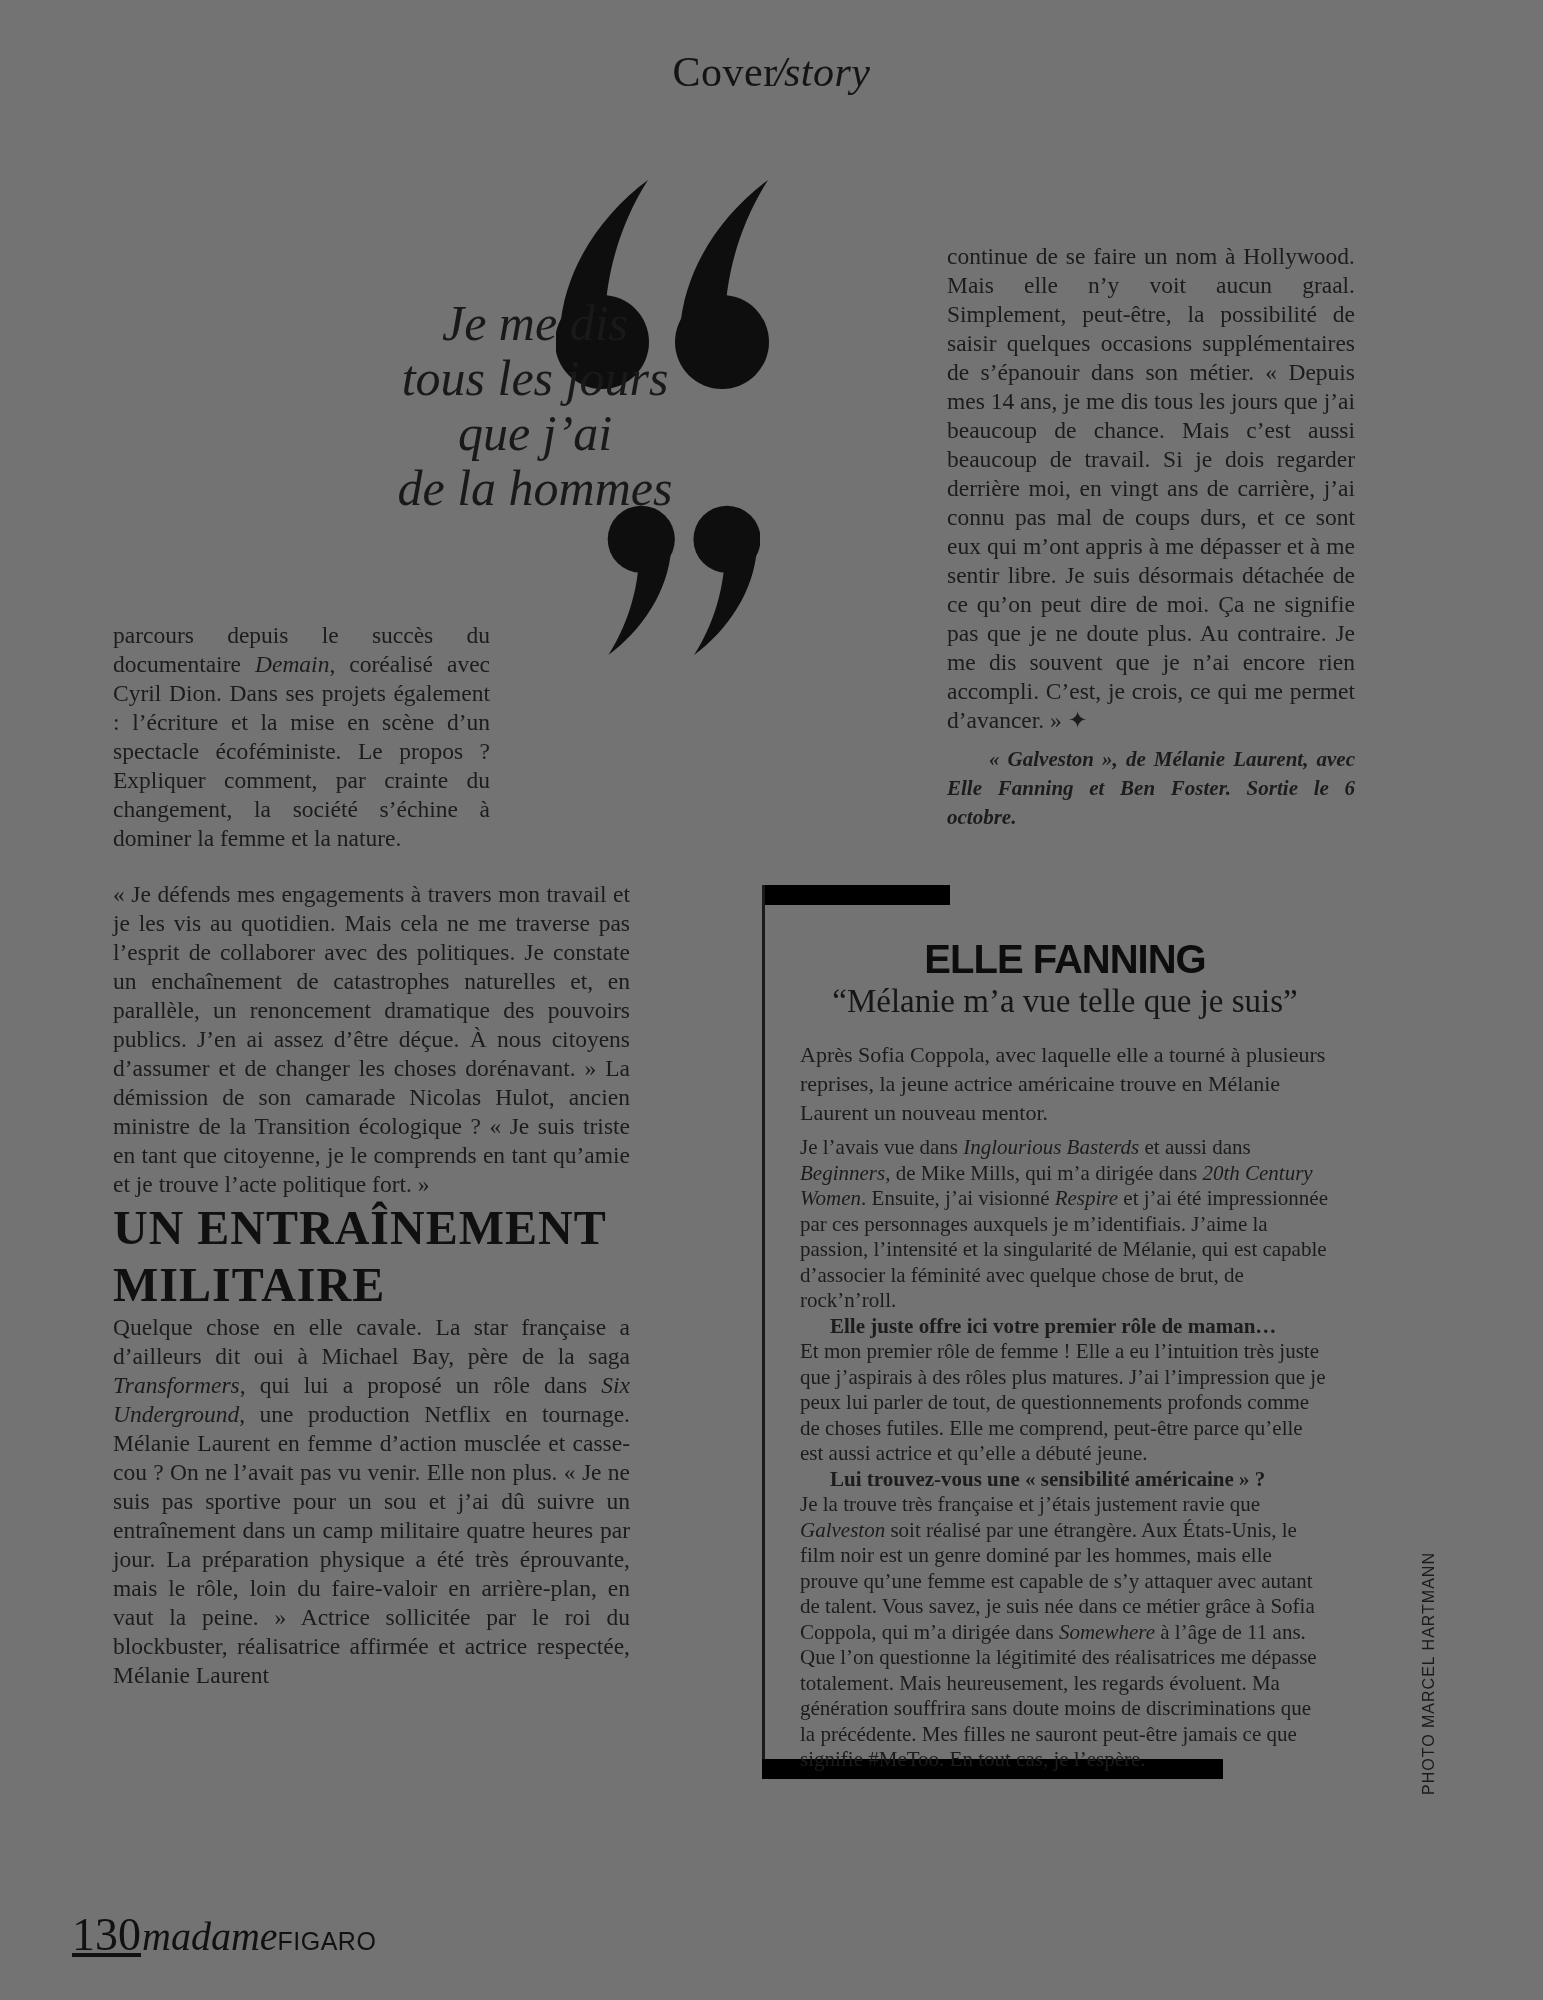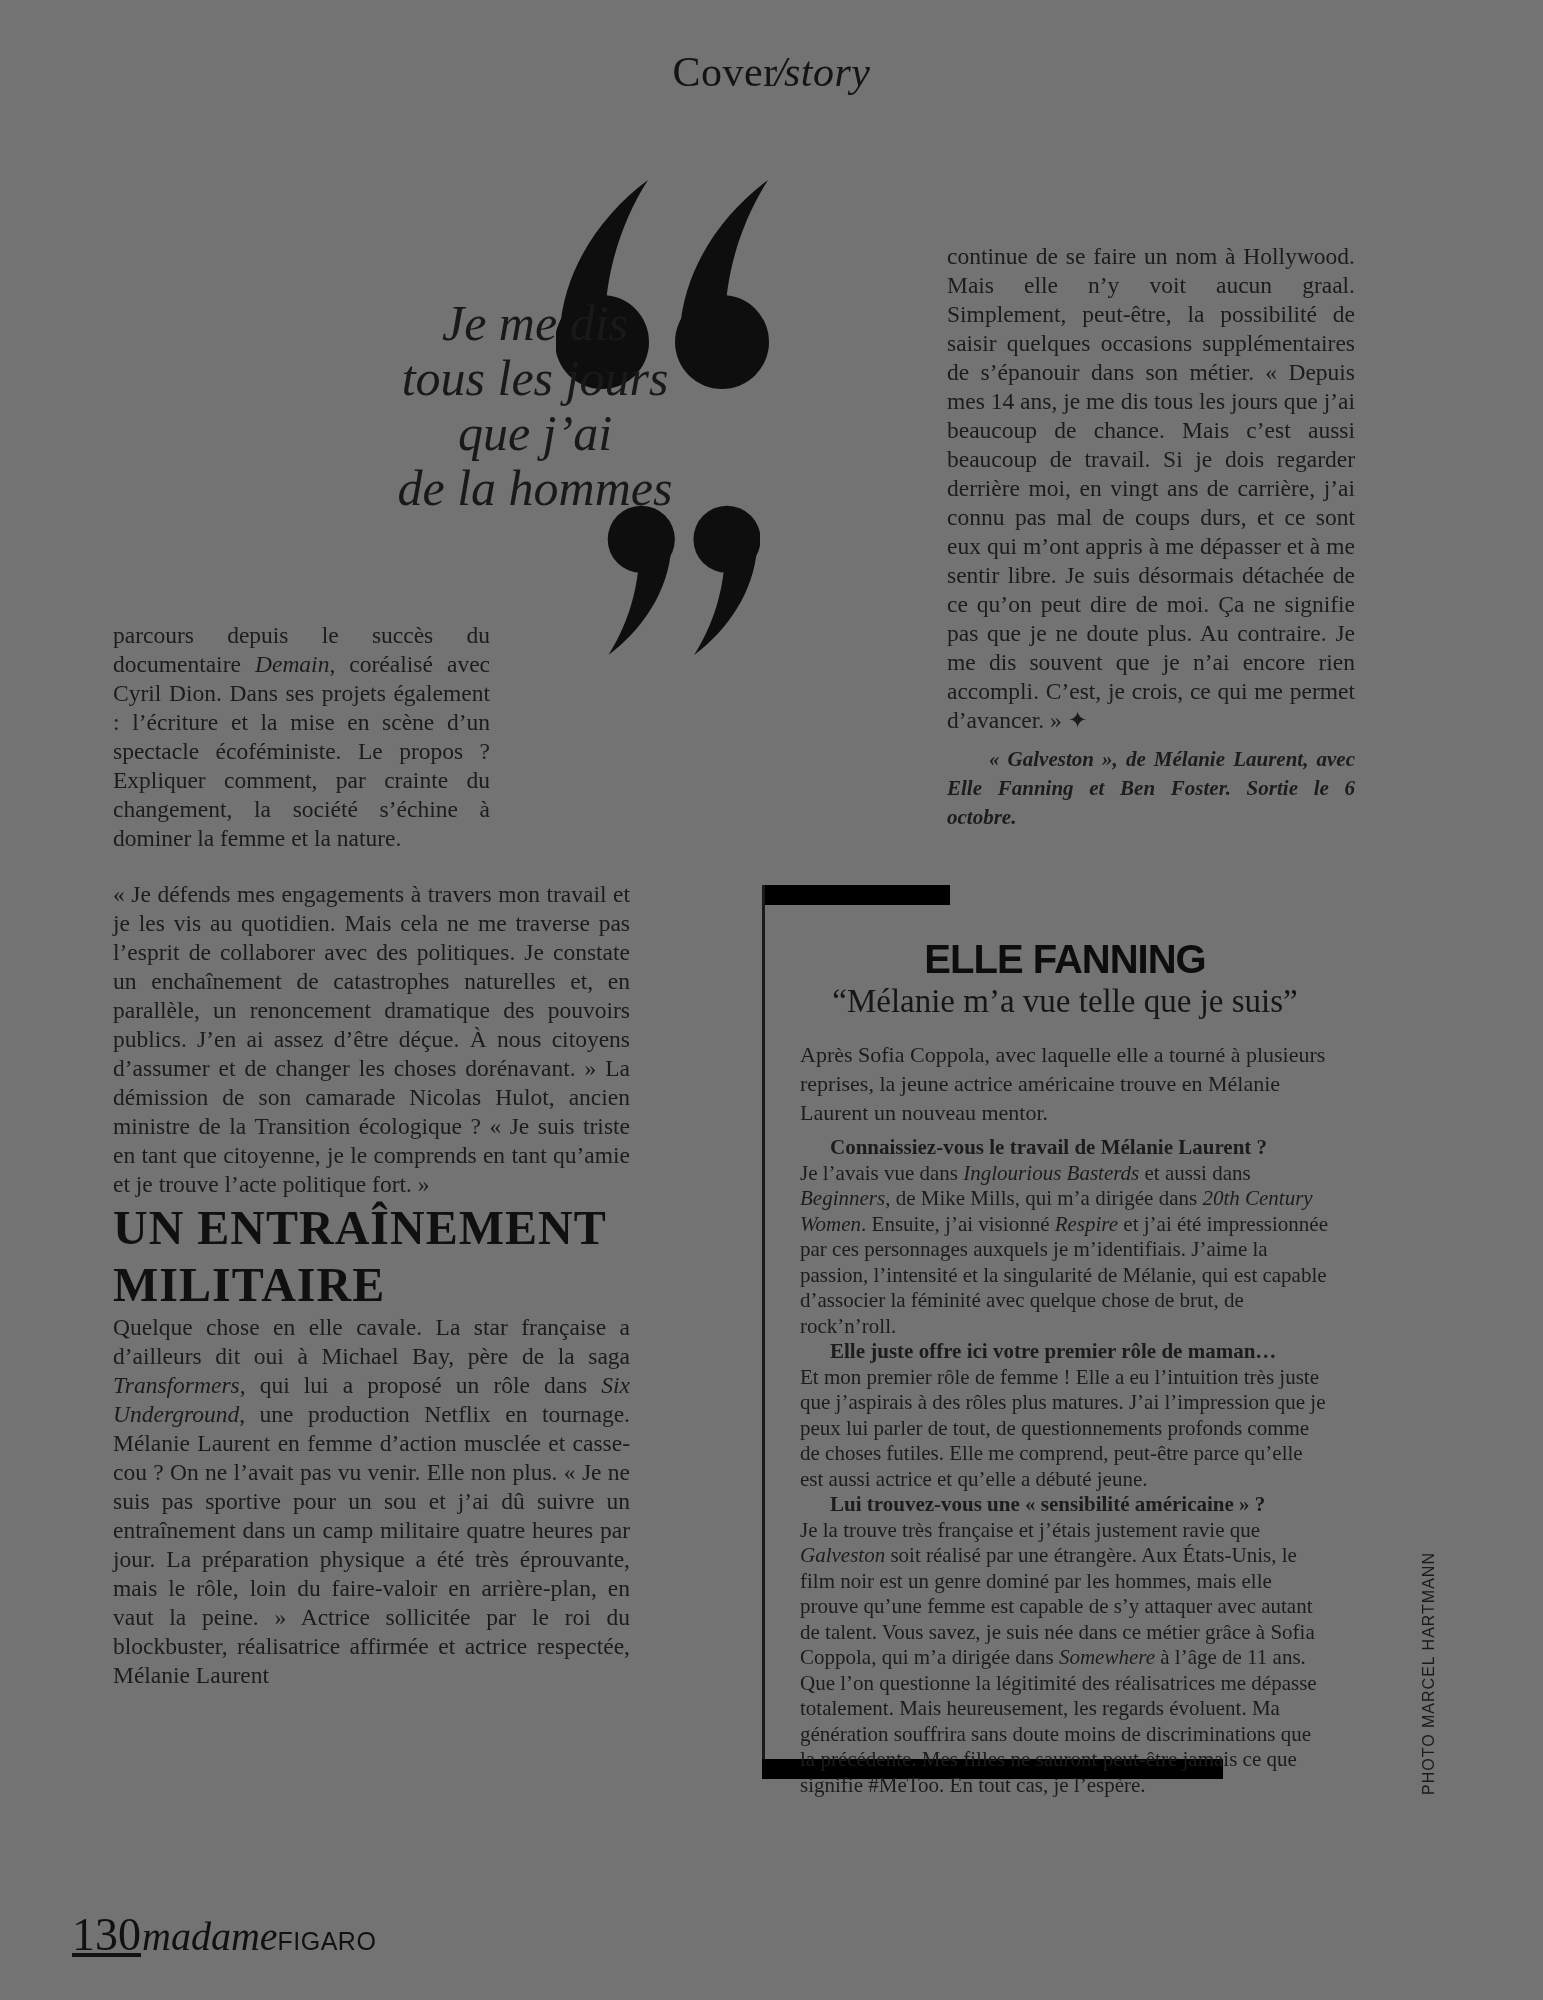--- a/index.html
+++ b/index.html
@@ -122,21 +122,20 @@
 
   <div class="box-top-bar"></div>
   <div class="box-left-line"></div>
   <div class="box-bottom-bar"></div>
 
   <div class="box-content">
     <p class="box-title">ELLE FANNING</p>
     <p class="box-subtitle">“Mélanie m’a vue telle que je suis”</p>
     <p class="box-intro">Après Sofia Coppola, avec laquelle elle a tourné à plusieurs reprises, la jeune actrice américaine trouve en Mélanie Laurent un nouveau mentor.</p>
 
-    <p class="qa-q">Connaissiez-vous le travail de Mélanie Laurent ?</p>
     <p class="qa-a"><span>Je l’avais vue dans </span><span class="it">Inglourious Basterds</span><span> et aussi dans </span><span class="it">Beginners</span><span>, de Mike Mills, qui m’a dirigée dans </span><span class="it">20th Century Women</span><span>. Ensuite, j’ai visionné </span><span class="it">Respire</span><span> et j’ai été impressionnée par ces personnages auxquels je m’identifiais. J’aime la passion, l’intensité et la singularité de Mélanie, qui est capable d’associer la féminité avec quelque chose de brut, de rock’n’roll.</span></p>
 
     <p class="qa-q">Elle juste offre ici votre premier rôle de maman…</p>
     <p class="qa-a">Et mon premier rôle de femme ! Elle a eu l’intuition très juste que j’aspirais à des rôles plus matures. J’ai l’impression que je peux lui parler de tout, de questionnements profonds comme de choses futiles. Elle me comprend, peut-être parce qu’elle est aussi actrice et qu’elle a débuté jeune.</p>
 
     <p class="qa-q">Lui trouvez-vous une « sensibilité américaine » ?</p>
     <p class="qa-a"><span>Je la trouve très française et j’étais justement ravie que </span><span class="it">Galveston</span><span> soit réalisé par une étrangère. Aux États-Unis, le film noir est un genre dominé par les hommes, mais elle prouve qu’une femme est capable de s’y attaquer avec autant de talent. Vous savez, je suis née dans ce métier grâce à Sofia Coppola, qui m’a dirigée dans </span><span class="it">Somewhere</span><span> à l’âge de 11 ans. Que l’on questionne la légitimité des réalisatrices me dépasse totalement. Mais heureusement, les regards évoluent. Ma génération souffrira sans doute moins de discriminations que la précédente. Mes filles ne sauront peut-être jamais ce que signifie #MeToo. En tout cas, je l’espère.</span></p>
   </div>
 
   <div class="photo-credit">PHOTO MARCEL HARTMANN</div>

